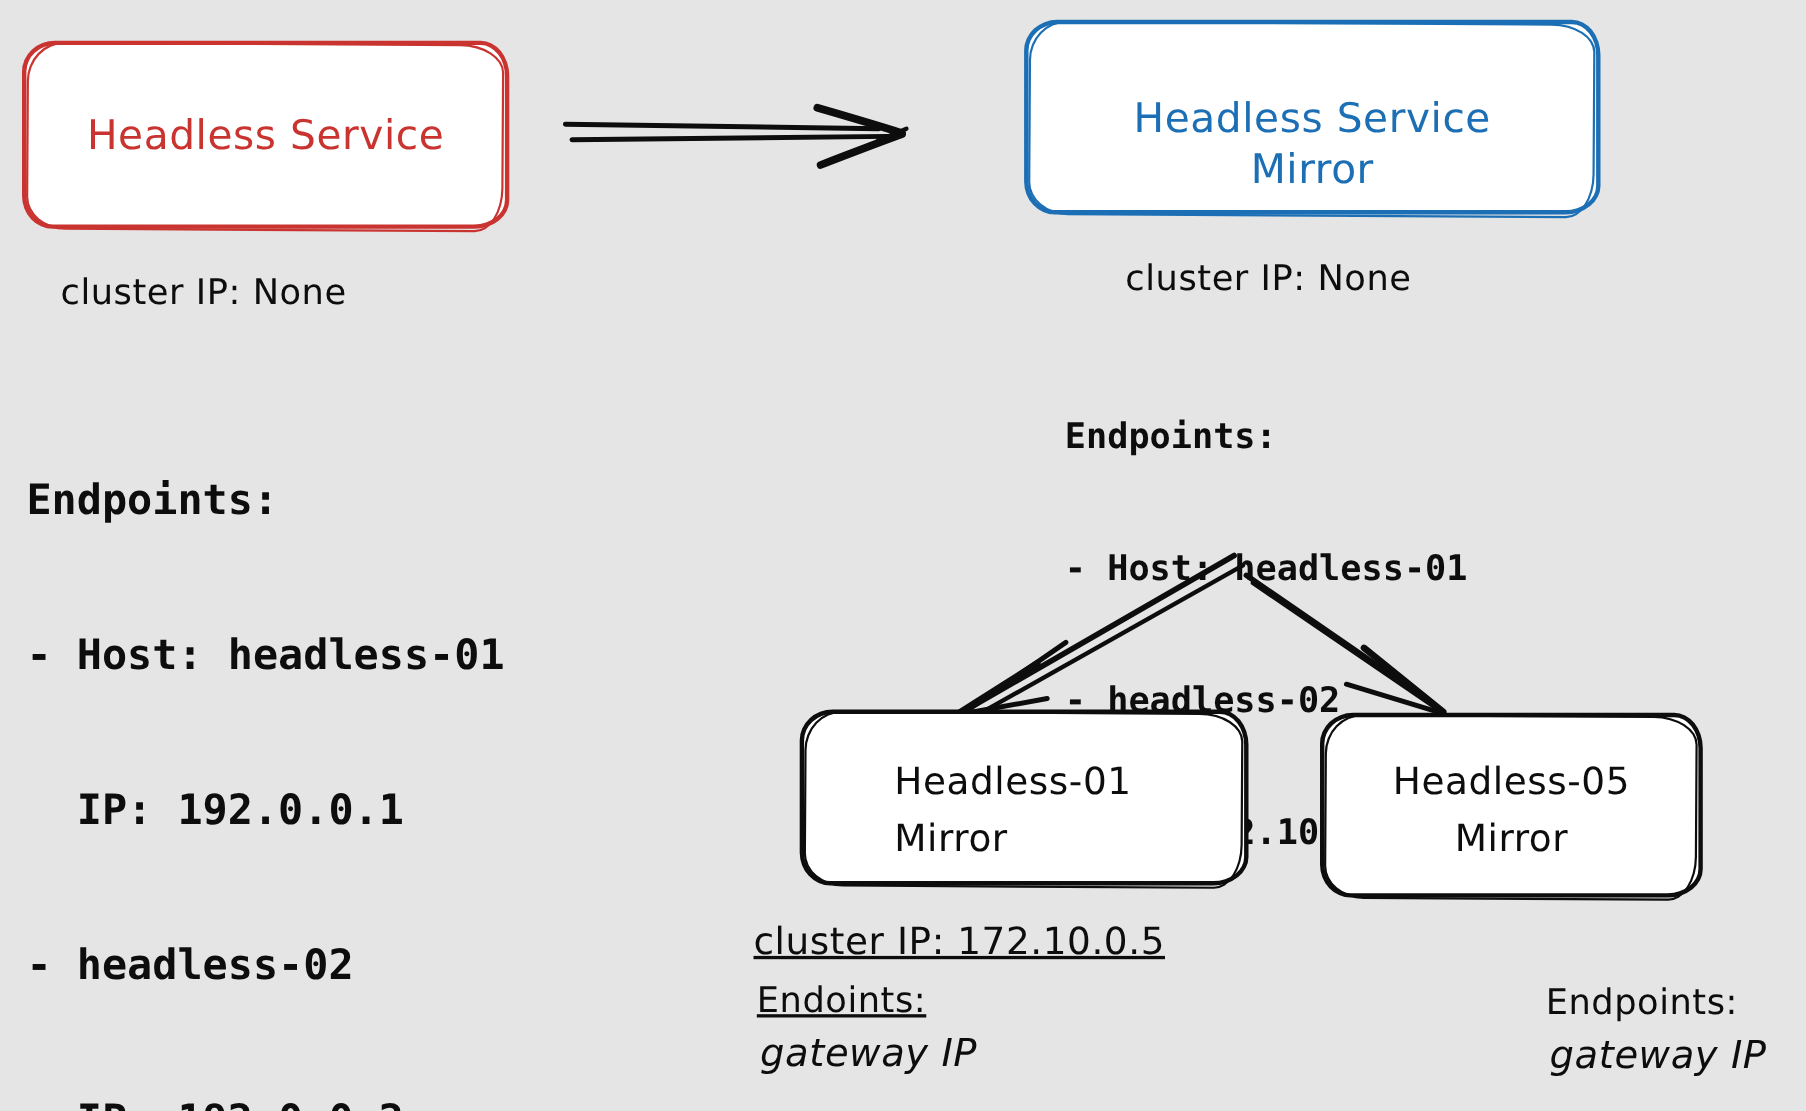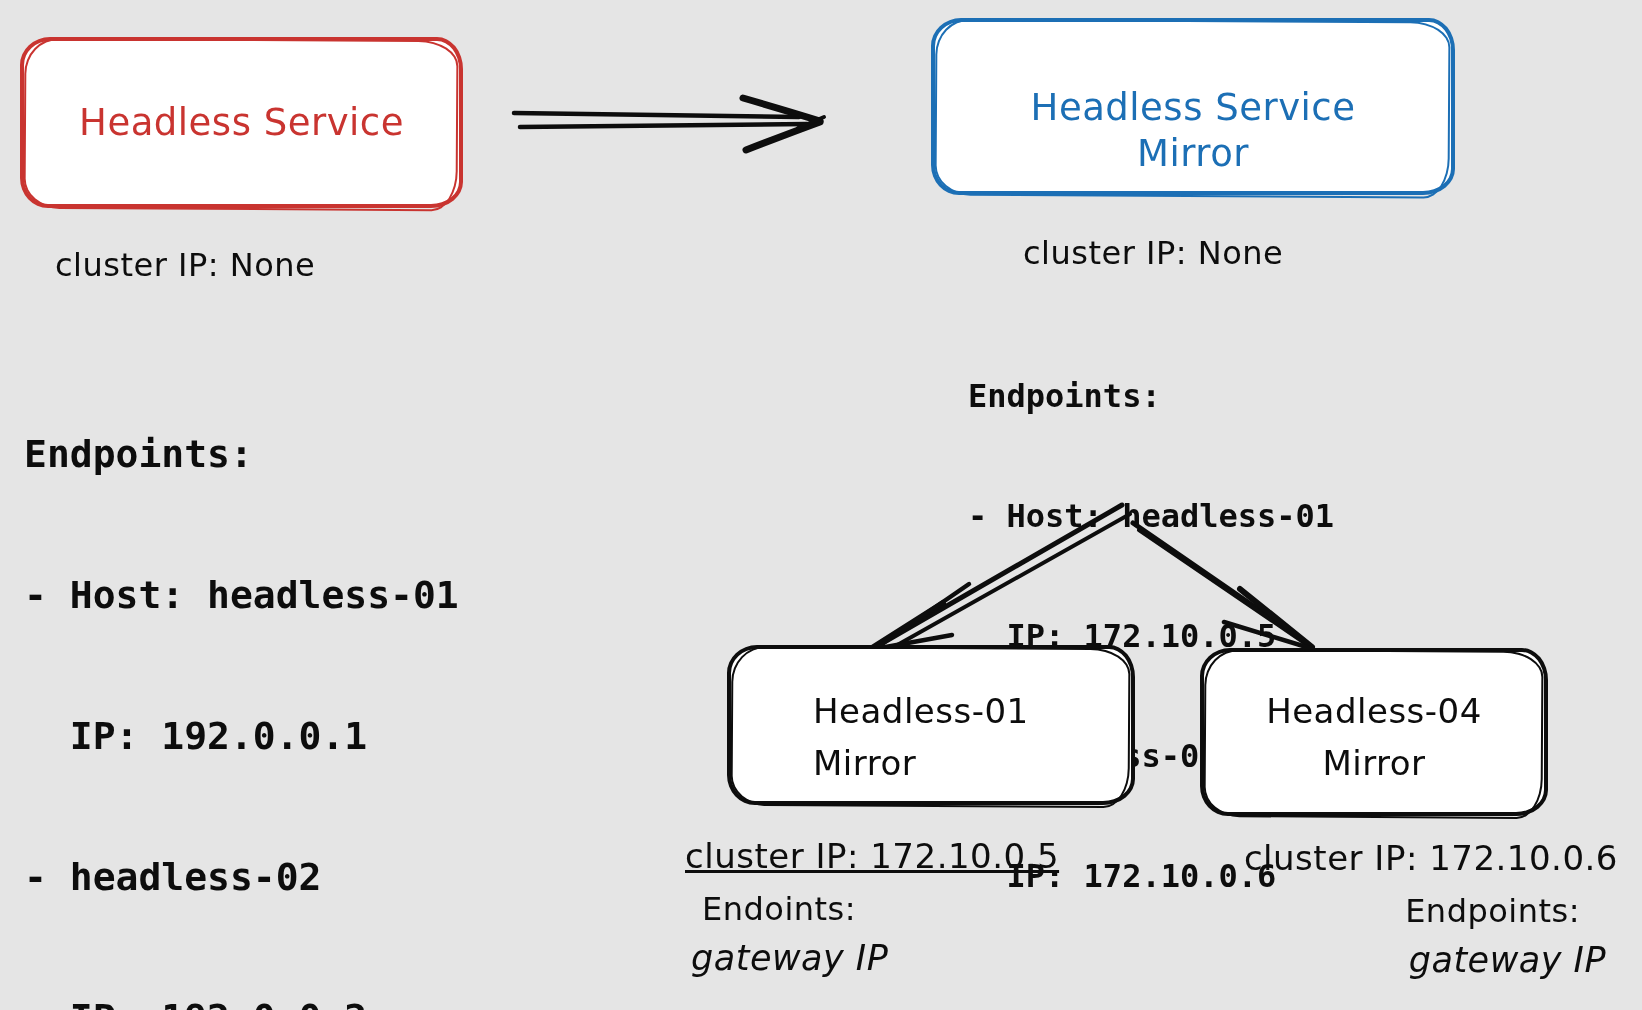--- a/index.html
+++ b/index.html
@@ -41,21 +41,21 @@
   .mono-left{left:24px;top:337px;font-size:38px;line-height:47px;}
   .mono-right{left:968px;top:296px;font-size:32px;line-height:40px;}
 
   .caption{position:absolute;z-index:2;white-space:nowrap;}
   .cap-left{left:685px;top:836px;width:430px;height:170px;}
   .cap-right{left:1180px;top:838px;width:438px;height:170px;text-align:right;}
   .cap-line1{position:absolute;top:0;font-size:34px;}
   .cap-line2{position:absolute;top:54px;font-size:32px;}
   .cap-line3{position:absolute;top:102px;font-size:35px;font-style:italic;}
   .cap-left .cap-line1{left:0;text-decoration:underline;}
-  .cap-left .cap-line2{left:17px;}
+  .cap-left .cap-line2{left:3px;text-decoration:underline;}
   .cap-left .cap-line3{left:6px;}
   .cap-right .cap-line1{right:0;}
   .cap-right .cap-line2{right:38px;}
   .cap-right .cap-line3{right:12px;}
 </style>
 </head>
 <body>
 
 <div class="canvas">
 
@@ -101,40 +101,38 @@
     <div>Endpoints:</div>
     <div>- Host: headless-01</div>
     <div>  IP: 192.0.0.1</div>
     <div>- headless-02</div>
     <div>  IP: 192.0.0.2</div>
   </div>
 
   <div class="mono-block mono-right">
     <div>Endpoints:</div>
     <div>- Host: headless-01</div>
-    <div>  IP: 172.10.0.5</div>
     <div>- headless-02</div>
     <div>  IP: 172.10.0.6</div>
   </div>
 
   <div class="sketch-box box-h01">
     <div class="hand box-title-sm">Headless-01</div>
     <div class="hand box-title-sm">Mirror</div>
   </div>
 
   <div class="sketch-box box-h02">
-    <div class="hand box-title-sm">Headless-04</div>
+    <div class="hand box-title-sm">Headless-05</div>
     <div class="hand box-title-sm">Mirror</div>
   </div>
 
   <div class="caption cap-left hand">
     <div class="cap-line1">cluster IP: 172.10.0.5</div>
     <div class="cap-line2">Endoints:</div>
     <div class="cap-line3">gateway IP</div>
   </div>
 
   <div class="caption cap-right hand">
-    <div class="cap-line1">cluster IP: 172.10.0.6</div>
     <div class="cap-line2">Endpoints:</div>
     <div class="cap-line3">gateway IP</div>
   </div>
 
 </div>
 
 </body></html>

